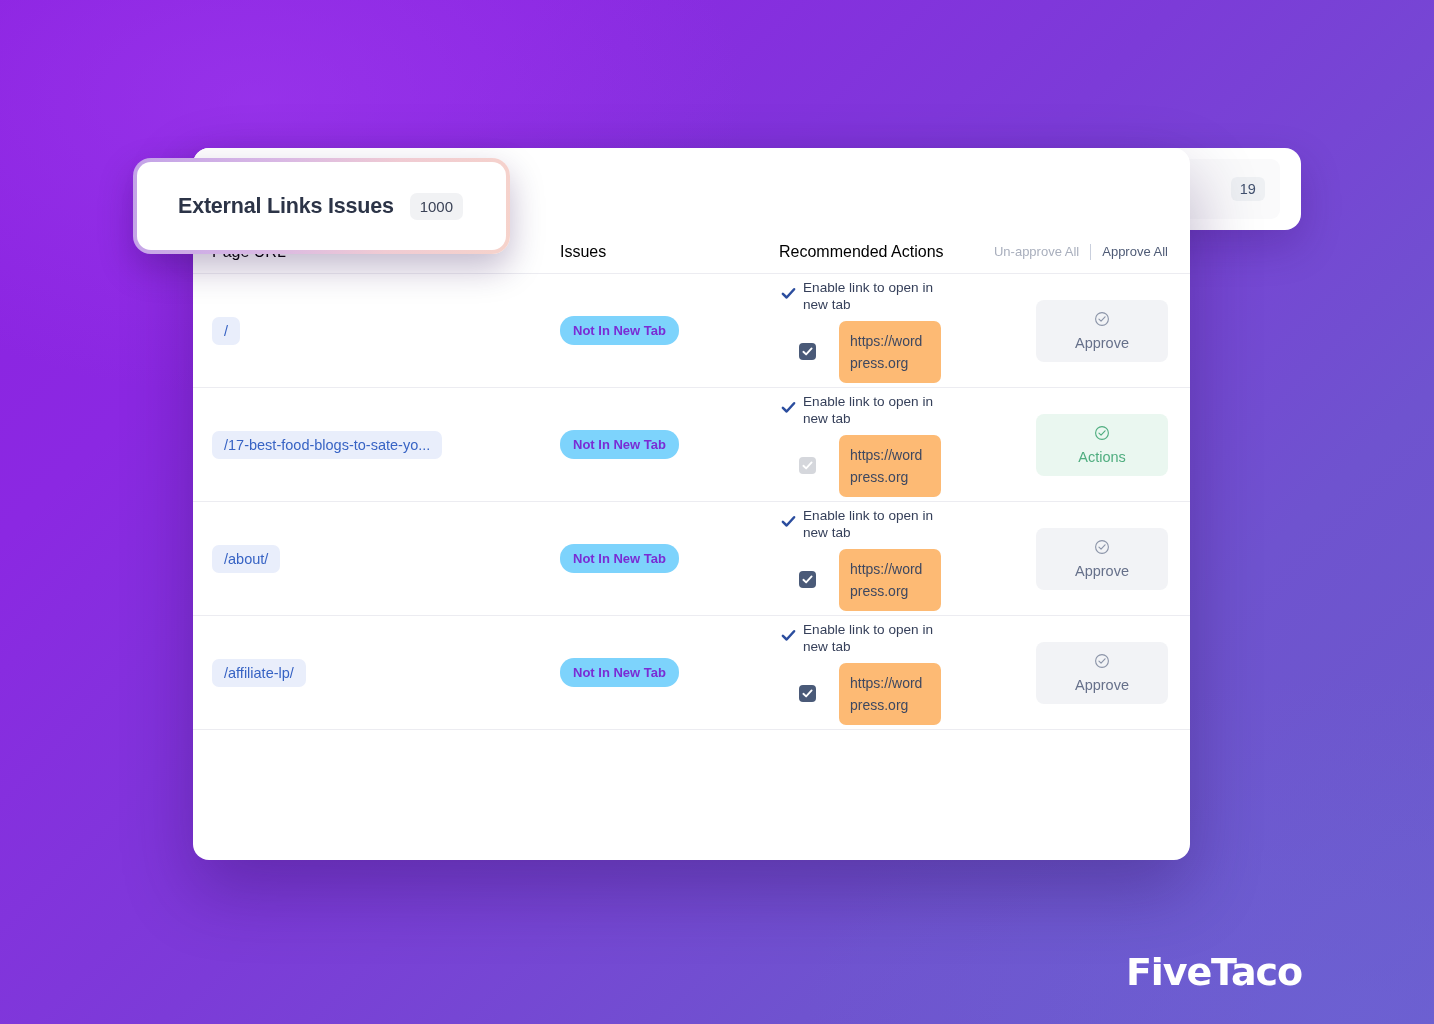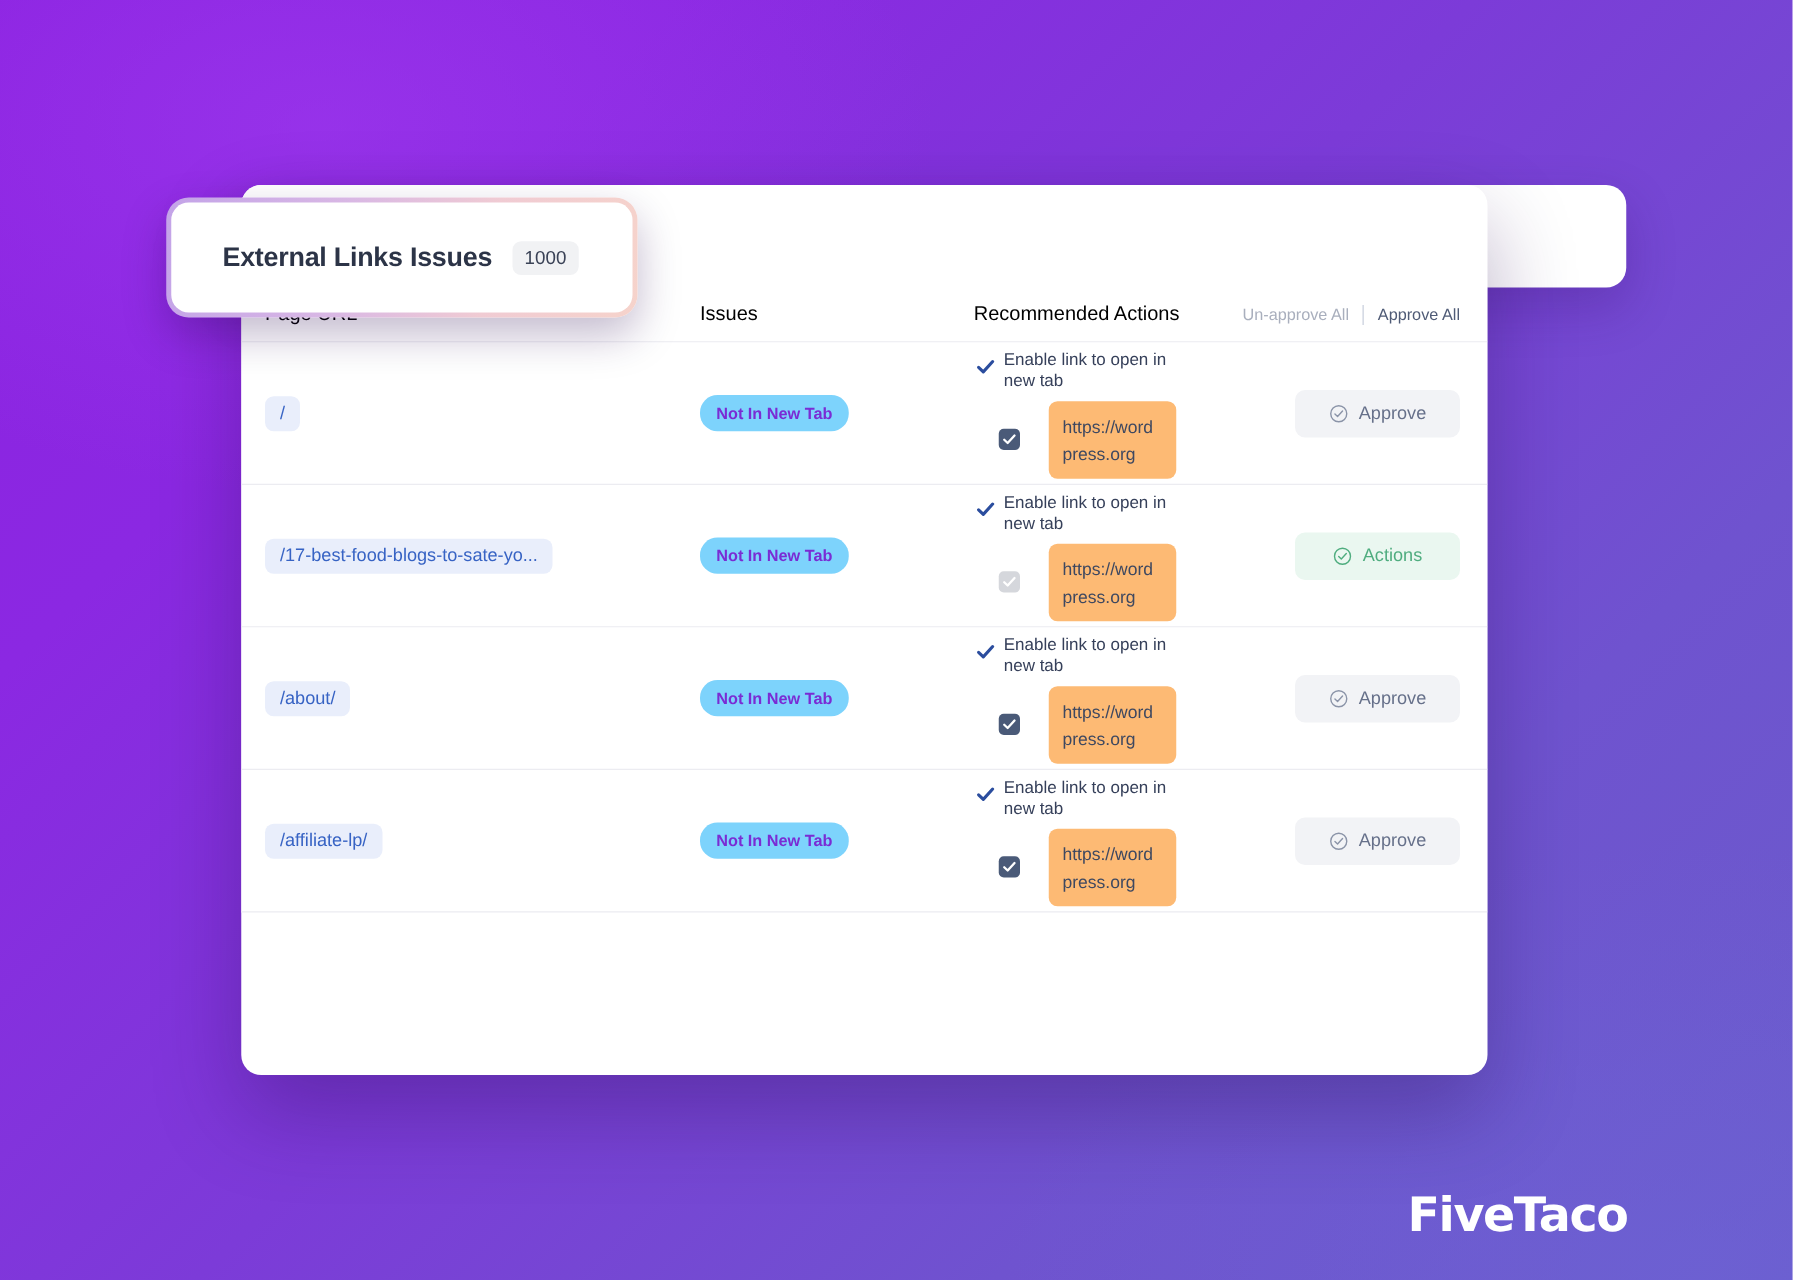--- a/index.html
+++ b/index.html
@@ -272,20 +272,21 @@
     align-items: center;
     justify-content: center;
     gap: 8px;
     border-radius: 8px;
     padding: 11px 16px;
     font-size: 14.5px;
     min-width: 132px;
     cursor: pointer;
     border: none;
     font-family: inherit;
+    flex-direction: column;
   }
   .btn-approve  { background: #f2f3f6; color: #66708a; }
   .btn-approved { background: #eaf7f0; color: #4fad7f; }
   .btn svg { width: 16px; height: 16px; display: block; }
 
   
   .brand {
     position: absolute;
     right: 132px;
     bottom: 30px;
@@ -308,20 +309,24 @@
         <span class="tab-count">999</span>
       </div>
       <div class="tab active">
         <span class="tab-label">External Links</span>
         <span class="tab-count">1000</span>
       </div>
       <div class="tab">
         <span class="tab-label">Canonical Tag</span>
         <span class="tab-count">999</span>
       </div>
+      <div class="tab">
+        <span class="tab-label">Image Alt Text</span>
+        <span class="tab-count">19</span>
+      </div>
     </div>
 </div>
 
 <div class="callout">
   <div class="callout-inner">
     <span class="callout-title">External Links Issues</span>
     <span class="callout-count">1000</span>
   </div>
 </div>
 

